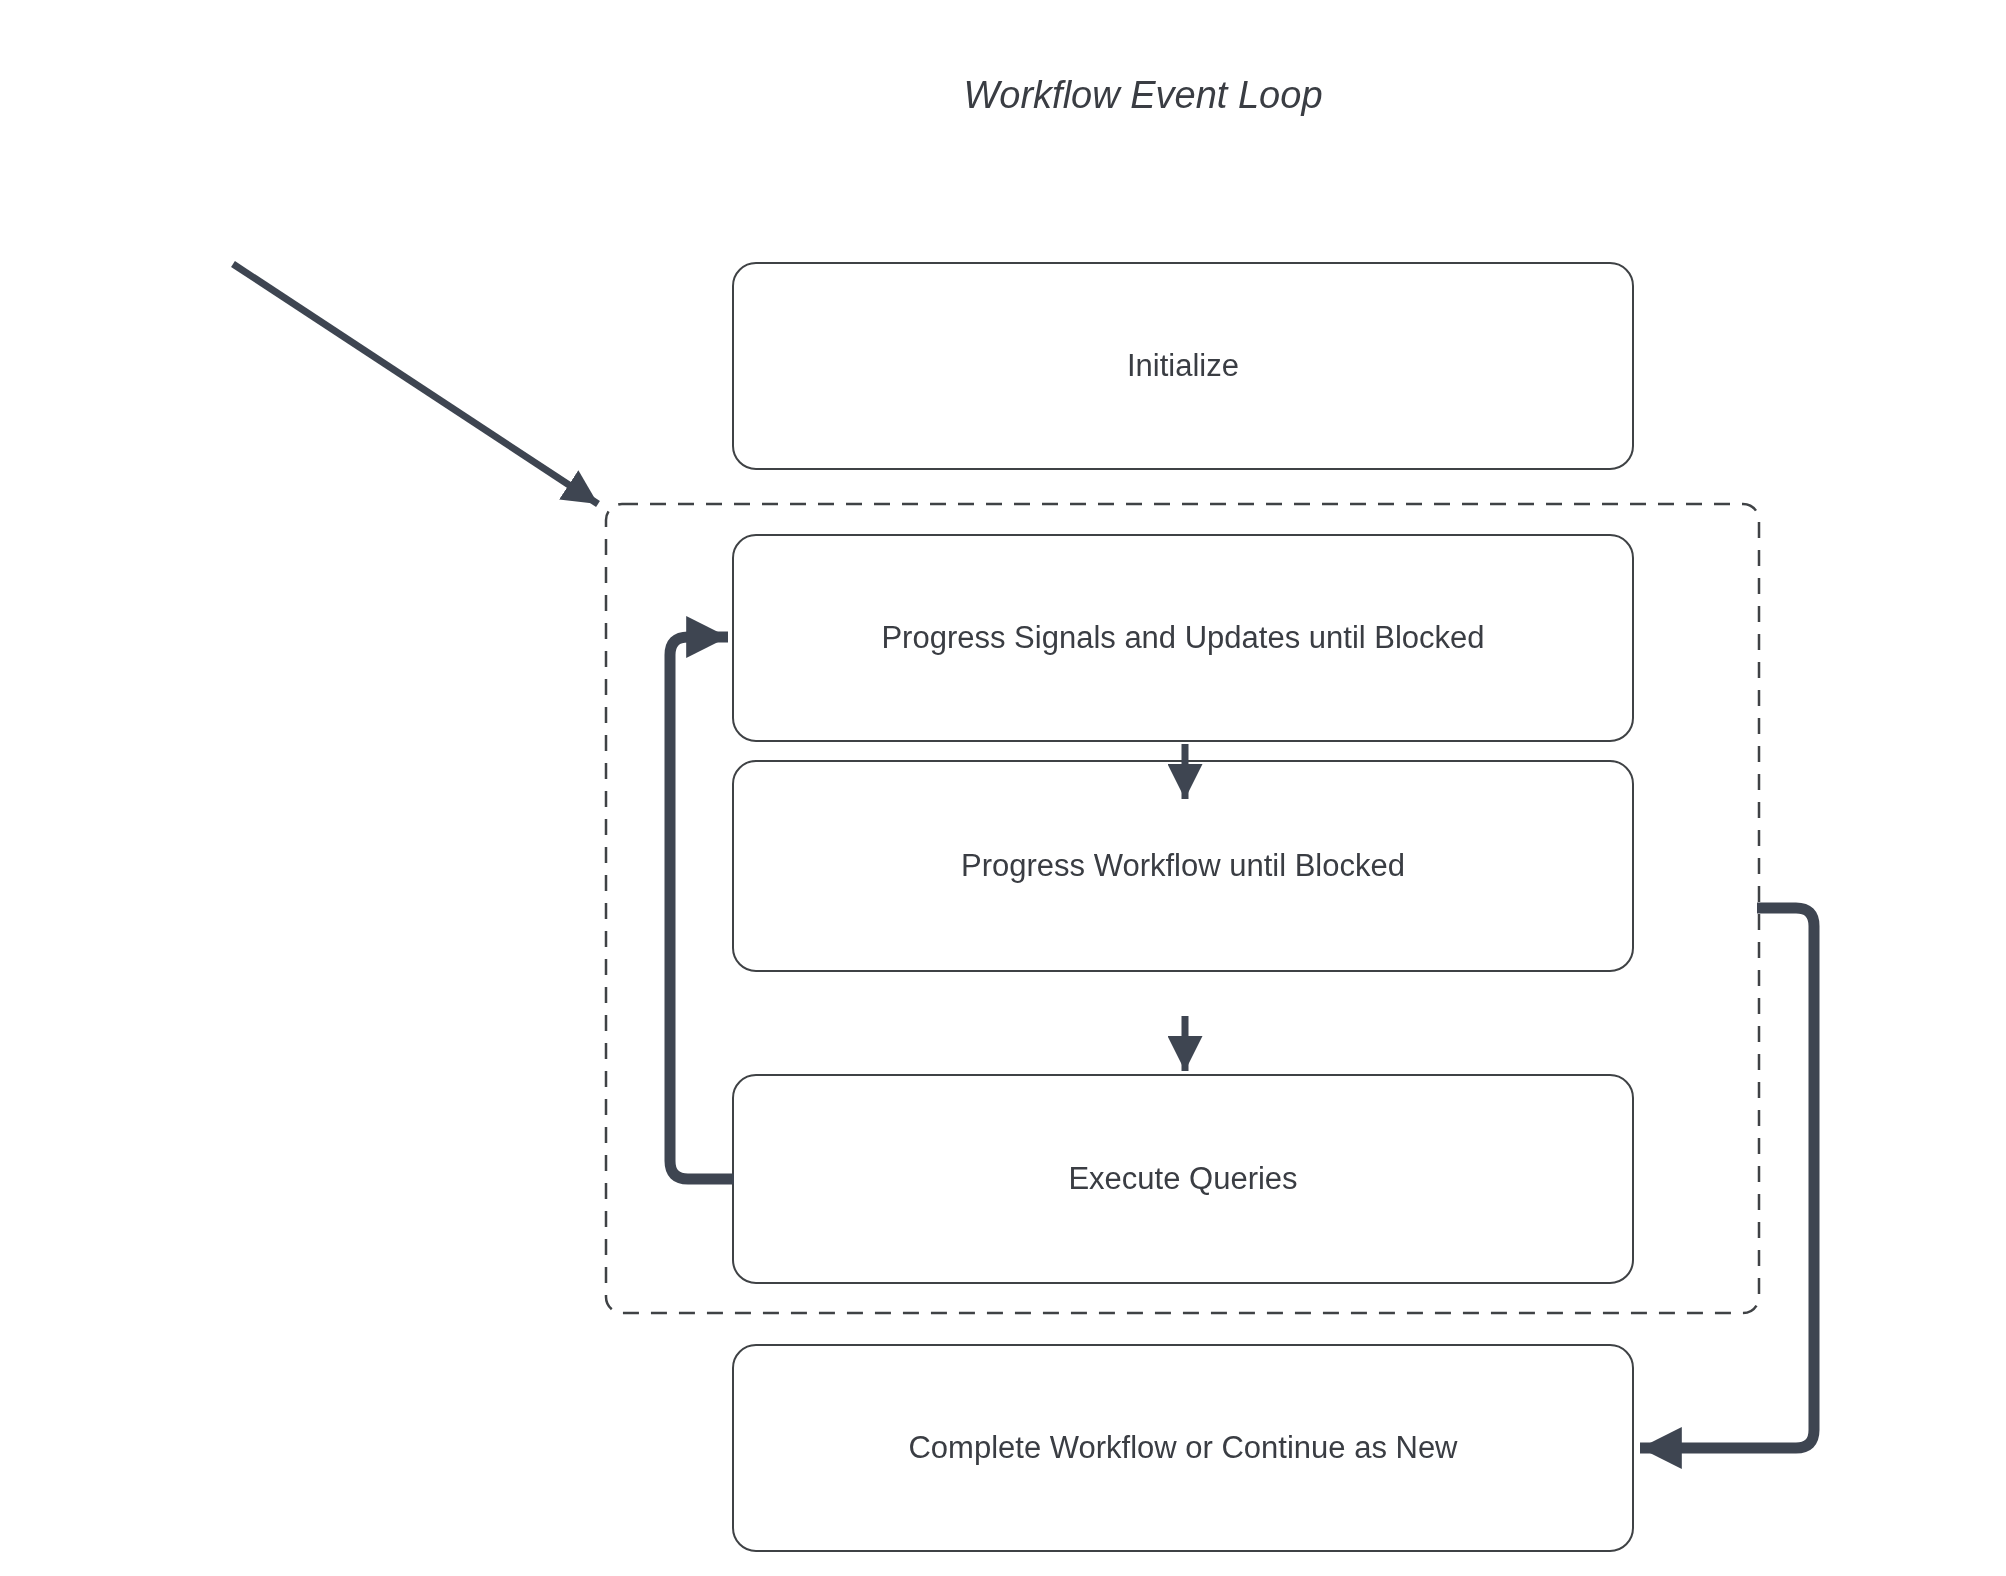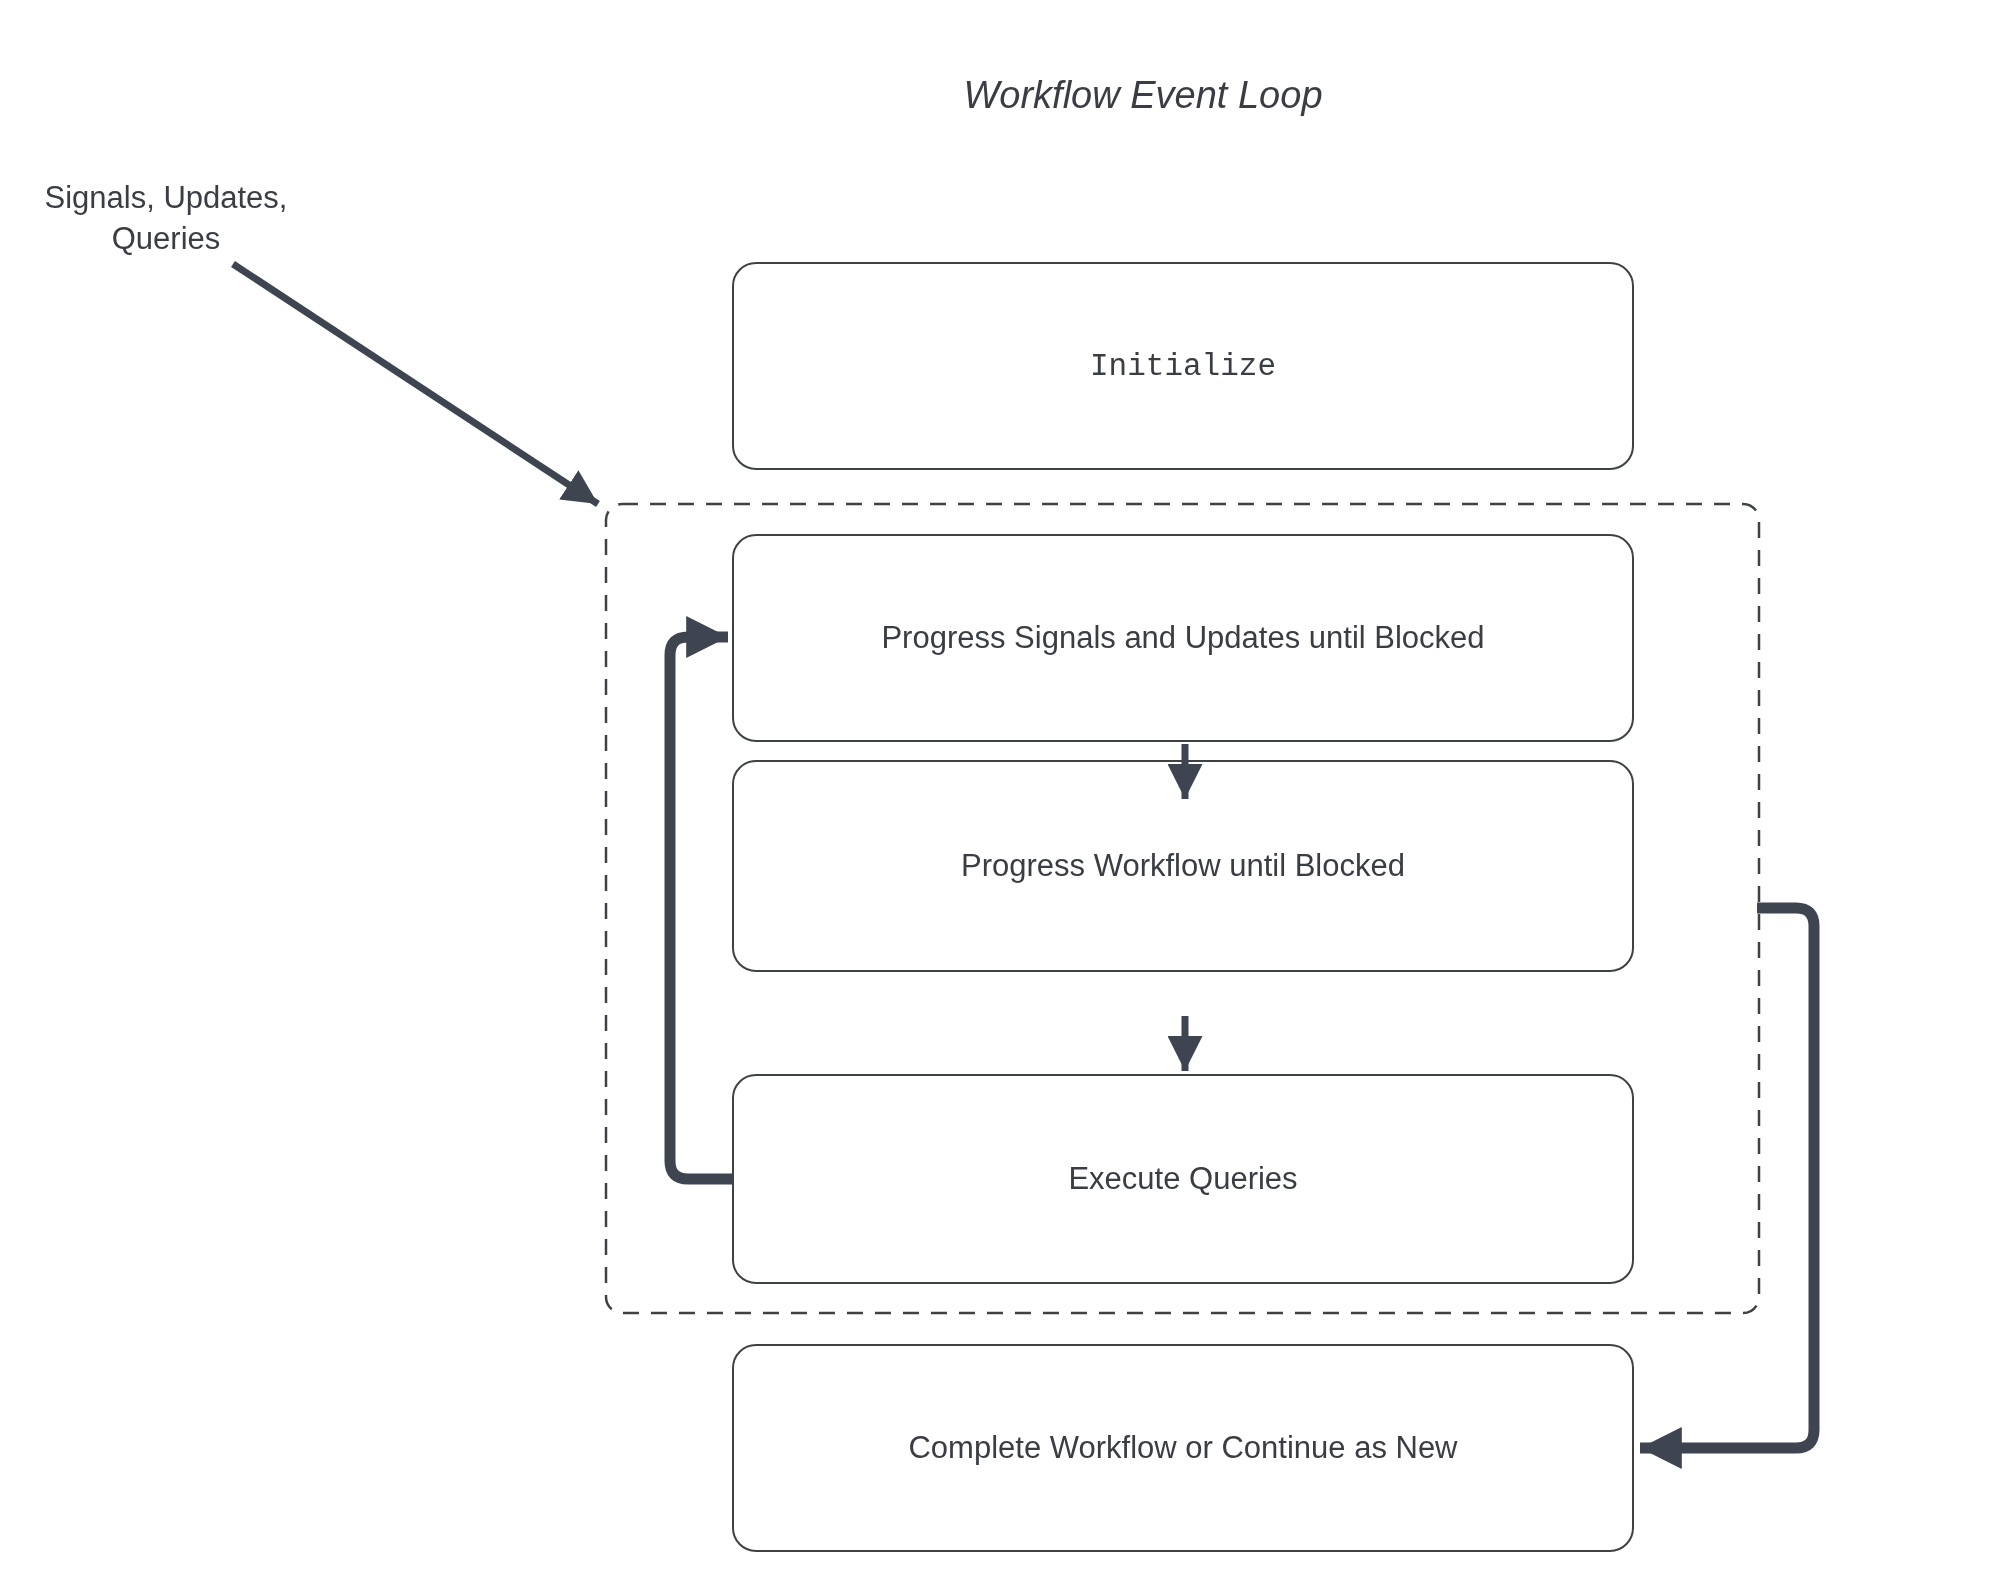--- a/index.html
+++ b/index.html
@@ -43,21 +43,21 @@
     background:var(--color-box_fill);
     border:2px solid var(--color-box_border);
     border-radius:24px;
     display:flex;align-items:center;justify-content:center;
     text-align:center;
     font-size:31px;
     color:var(--color-text);
     box-sizing:border-box;
     z-index:2;
   }
-  #node-initialize{top:226px;height:208px;font-family:Liberation Mono, monospace;}
+  #node-initialize{top:226px;height:208px;}
   #node-progress-signals{top:498px;height:208px;justify-content:center;}
   #node-progress-workflow{top:724px;height:212px;}
   #node-execute-queries{top:1038px;height:210px;}
   #node-complete{top:1308px;height:208px;}
   .node .node-label{padding:0 40px;}
   #connectors{
     position:absolute;left:0;top:0;width:2006px;height:1576px;
     z-index:3;pointer-events:none;
   }
   .dashed-container{
@@ -71,22 +71,20 @@
   .edge-thick{stroke-width:11;}
   .arrowhead{fill:var(--color-connector);}
 </style>
 </head>
 <body>
 
 <div id="canvas">
 
   <div class="diagram-title">Workflow Event Loop</div>
 
-  <div class="free-label">Signals, Updates,
-Queries</div>
 
   <div class="node" id="node-initialize">
     <span class="node-label">Initialize</span>
   </div>
 
   <div class="node" id="node-progress-signals">
     <span class="node-label">Progress Signals and Updates until Blocked</span>
   </div>
 
   <div class="node" id="node-progress-workflow">

